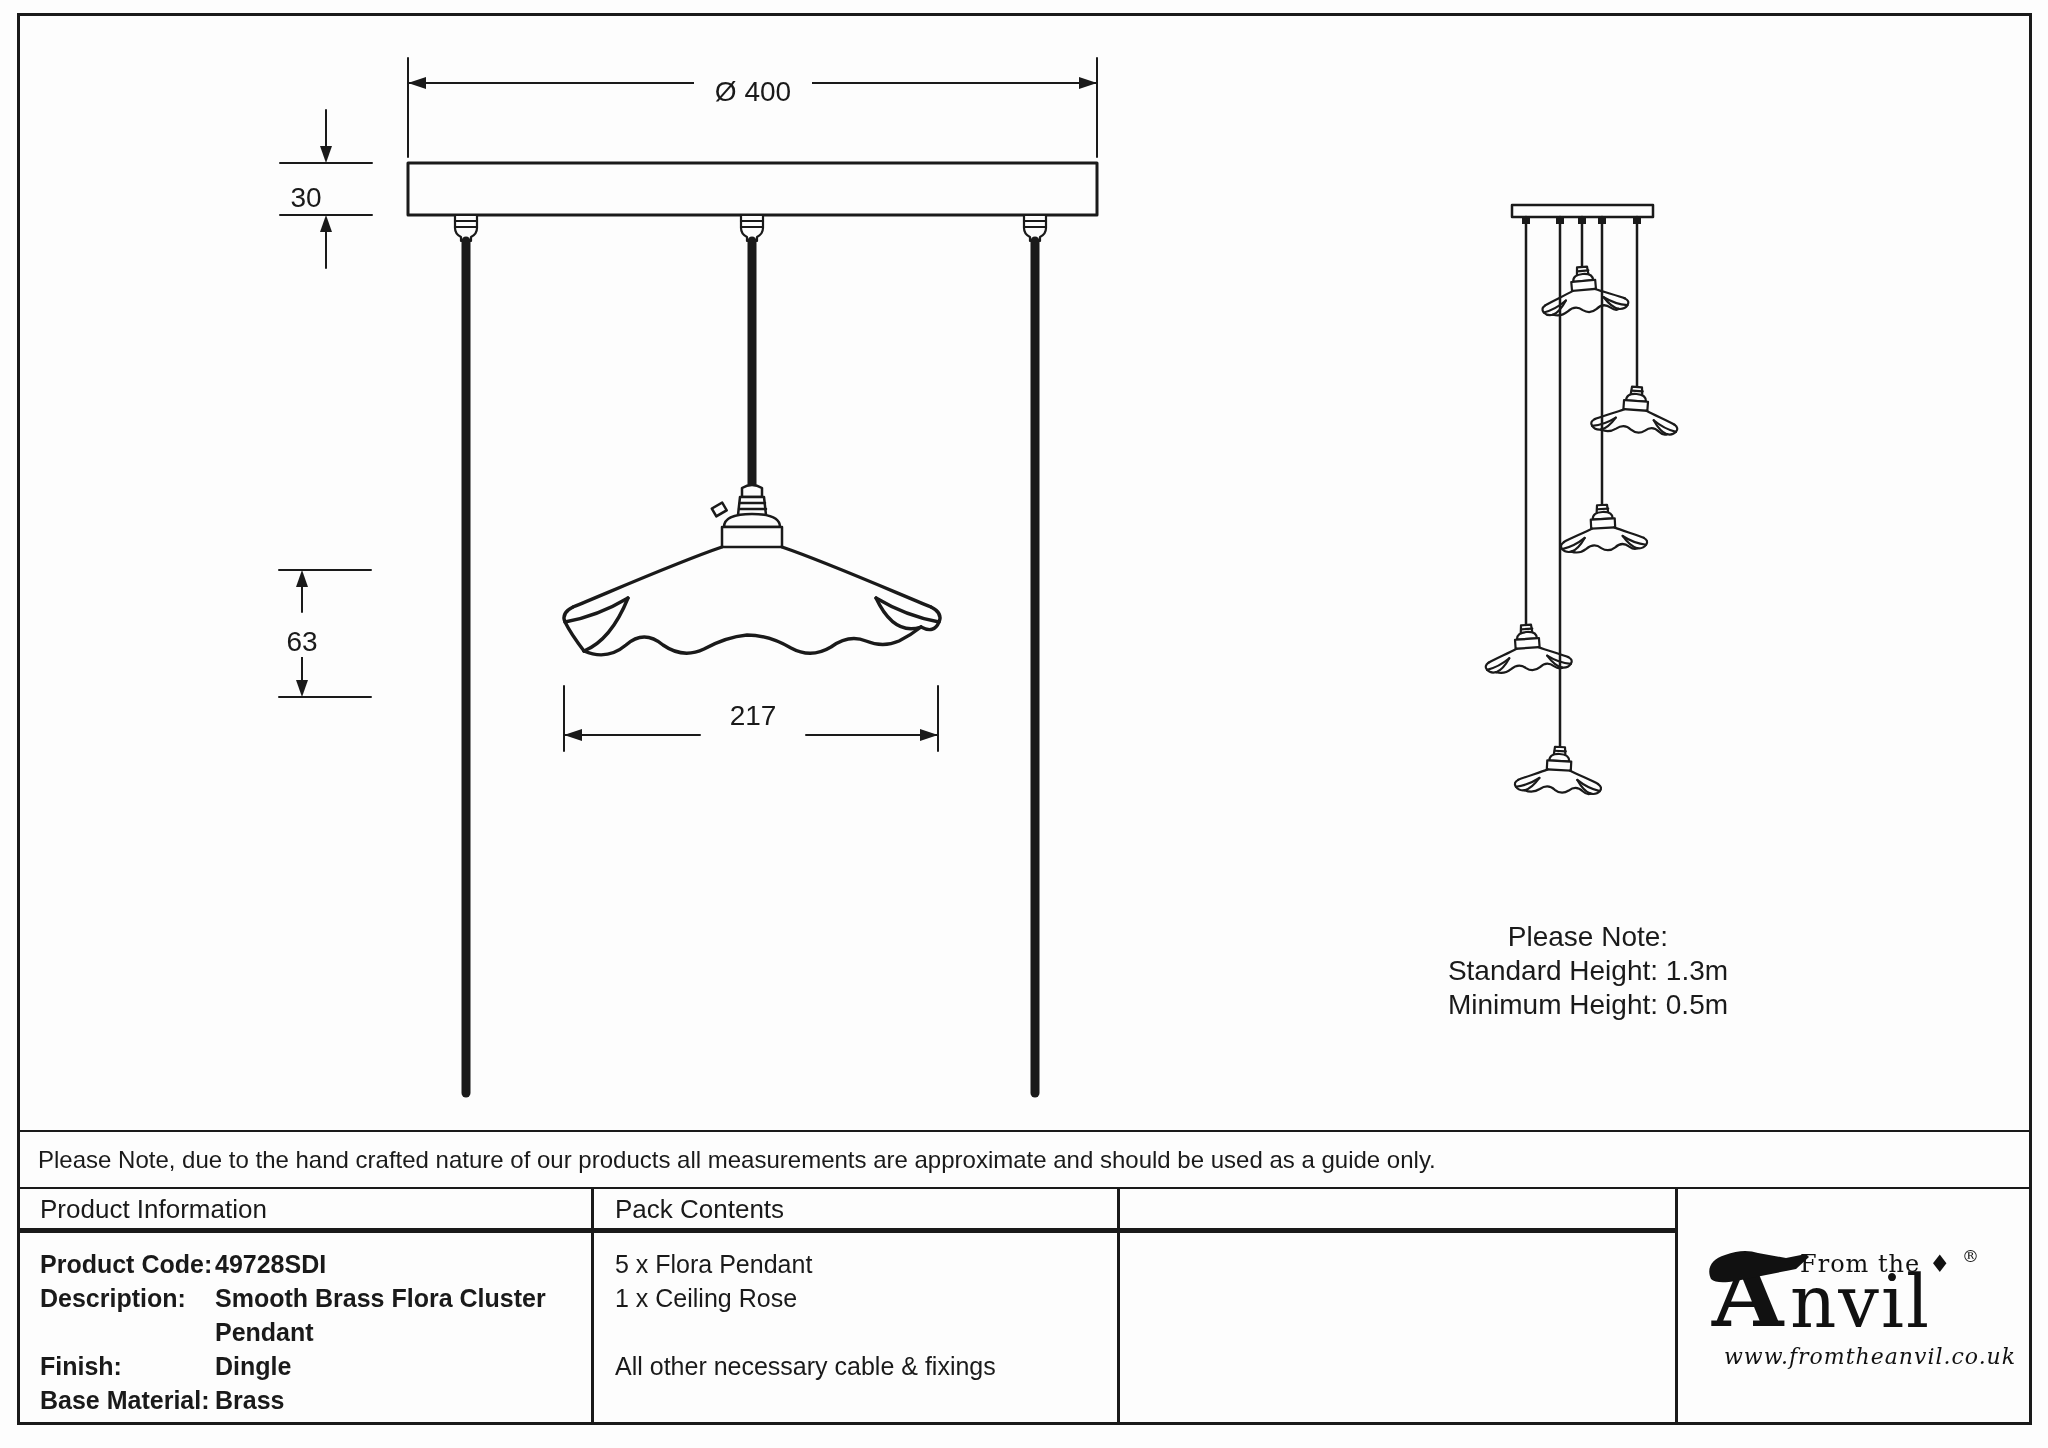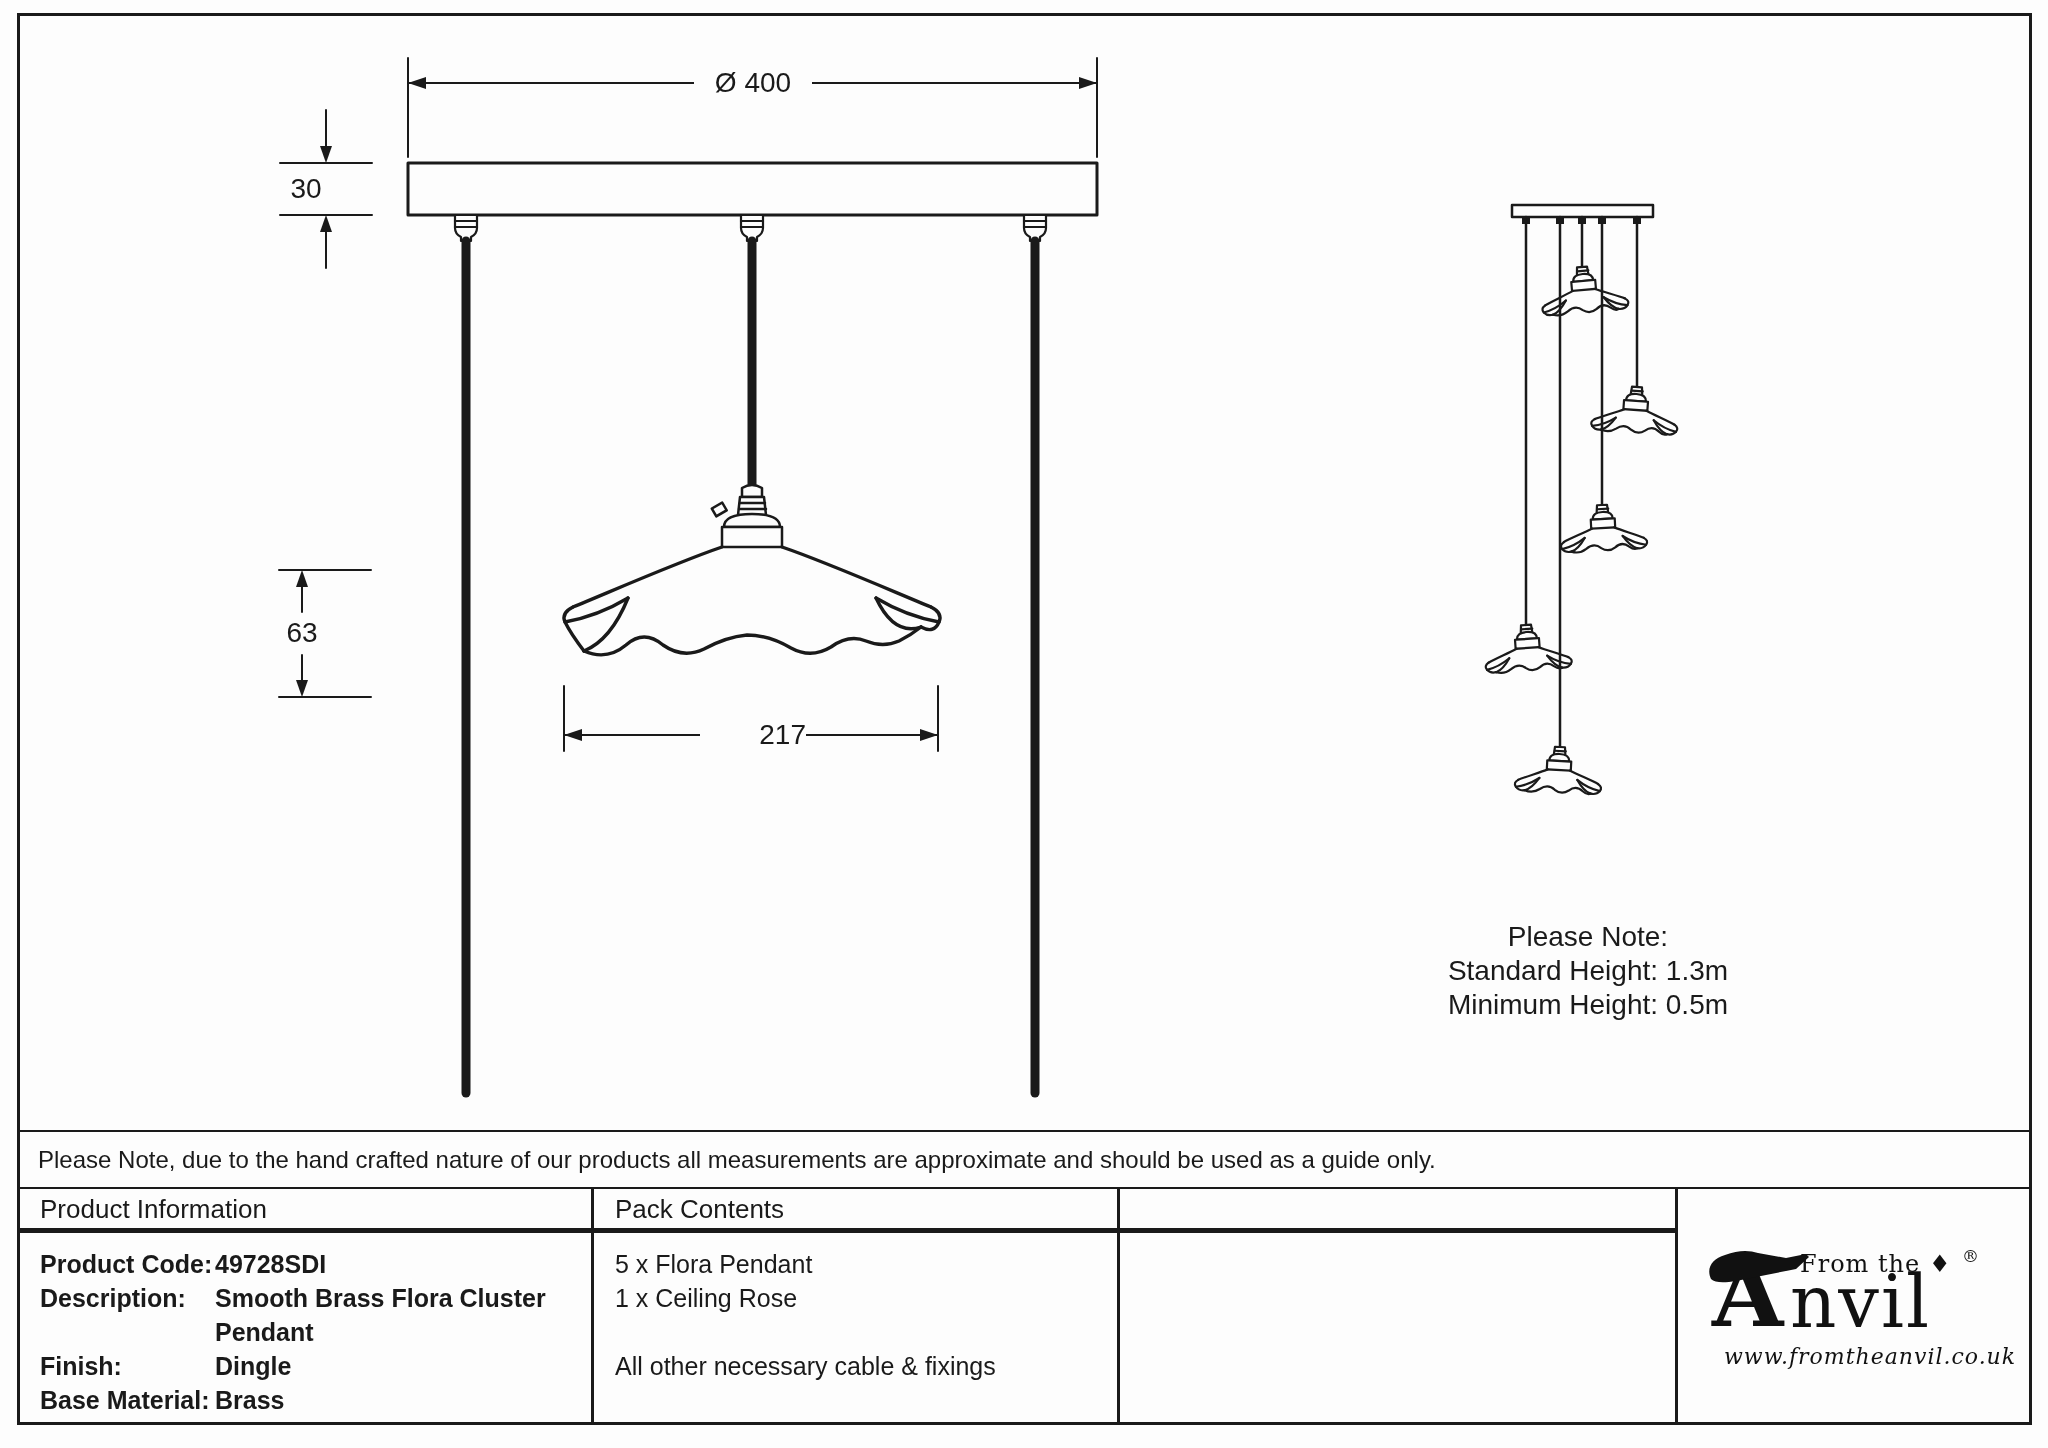--- a/index.html
+++ b/index.html
@@ -31,21 +31,21 @@
   
   #logo{position:absolute;left:1706px;top:1240px;width:300px;color:#111;}
   #logo-row{position:relative;height:108px;font-family:"DejaVu Serif",serif;}
   #logo-a{position:absolute;left:6px;top:8px;font-size:92px;line-height:92px;font-weight:bold;}
   #anvil-wedge{position:absolute;left:0px;top:8px;}
   #logo-fromthe{position:absolute;left:94px;top:10px;font-size:24px;letter-spacing:1px;white-space:nowrap;}
   #logo-nvil{position:absolute;left:84px;top:26px;font-size:72px;line-height:72px;letter-spacing:2px;}
   #logo-reg{position:absolute;left:256px;top:6px;font-size:17px;}
   #logo-url{position:absolute;left:0;top:104px;width:290px;text-align:center;
             font-family:"DejaVu Serif",serif;font-style:italic;font-size:22px;letter-spacing:1px;margin-left:18px;}
-  .nosel{user-select:none;}
+  .nosel{user-select:none;margin-top:9px;}
 </style>
 </head>
 <body>
 
 <div id="page">
 
   <svg id="draw-svg" width="2048" height="1135" viewBox="0 0 2048 1135" fill="none" stroke="#1a1a1a" stroke-width="2.2" stroke-linecap="round" stroke-linejoin="round">
 
     <defs>
       <g id="grip">
@@ -155,21 +155,21 @@
       <use href="#mini-pendant" transform="translate(1587,387) rotate(4 50 0)"></use>
       <use href="#mini-pendant" transform="translate(1552,505) rotate(-3 50 0)"></use>
       <use href="#mini-pendant" transform="translate(1476,625) rotate(-4 50 0)"></use>
       <use href="#mini-pendant" transform="translate(1510,747) rotate(3 50 0)"></use>
     </g>
   </svg>
 
   <div class="dim nosel" style="left:694px;top:68px;width:118px;">Ø 400</div>
   <div class="dim nosel" style="left:278px;top:174px;width:56px;background:transparent;">30</div>
   <div class="dim nosel" style="left:274px;top:618px;width:56px;">63</div>
-  <div class="dim nosel" style="left:700px;top:720px;width:106px;text-align:right;">217</div>
+  <div class="dim nosel" style="left:700px;top:692px;width:106px;">217</div>
 
   <div id="height-note">
     <div>Please Note:</div>
     <div>Standard Height: 1.3m</div>
     <div>Minimum Height: 0.5m</div>
   </div>
 
   <div class="frame"></div>
   <div class="hline" style="left:17px;top:1130px;width:2012px;"></div>
   <div class="hline" style="left:17px;top:1187px;width:2012px;"></div>

